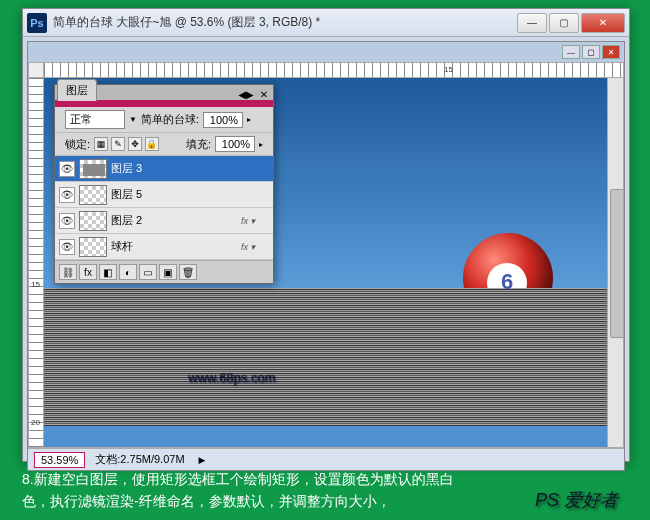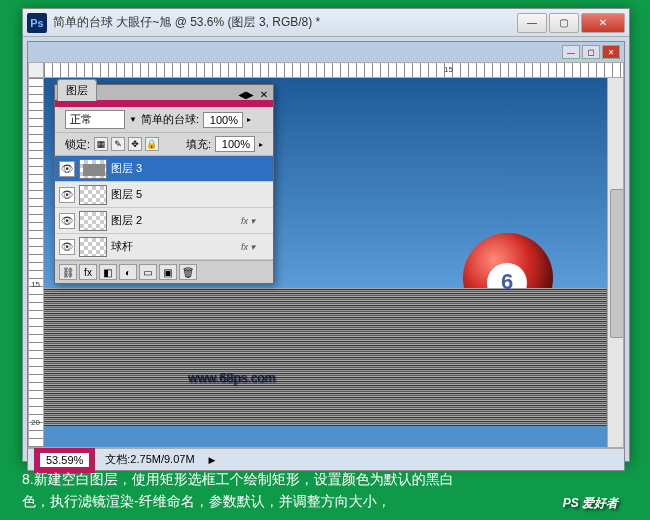--- a/index.html
+++ b/index.html
@@ -28,21 +28,21 @@
 .ball::after{content:"";position:absolute;left:24px;top:30px;width:40px;height:40px;border-radius:50%;background:#fff}
 .ballnum{position:absolute;left:38px;top:36px;font-size:22px;font-weight:bold;color:#445cb0;z-index:2}
 .texture{position:absolute;left:0;top:210px;right:0;height:138px;background:#7a7a7a;overflow:hidden}
 .texture::before{content:"";position:absolute;inset:0;background:repeating-linear-gradient(0deg,rgba(0,0,0,.55) 0 1px,rgba(255,255,255,.35) 1px 2px,rgba(0,0,0,.25) 2px 3px,rgba(180,180,180,.4) 3px 4px);filter:contrast(1.2)}
 .texture::after{content:"";position:absolute;left:-2px;top:-2px;right:-2px;bottom:-2px;border:1px dashed #fff;pointer-events:none}
 .wm{position:absolute;left:144px;top:292px;color:#0f172a;text-shadow:1px 1px 2px #003;font-size:13px;z-index:3}
 .bottom-blue{position:absolute;left:0;top:348px;right:0;height:22px;background:#4f90cf}
 .scrollbars{position:absolute;right:0;top:0;width:16px;bottom:0;background:#e5e5e5;border-left:1px solid #aaa}
 .scrollbars::before{content:"";position:absolute;top:30%;left:2px;width:12px;height:40%;background:#c4c4c4;border:1px solid #999;border-radius:2px}
 .statusbar{height:22px;display:flex;align-items:center;gap:10px;padding:0 6px;font-size:11px;background:#d8e1ee;border-top:1px solid #aaa}
-.statusbar .field{background:#fff;border:6px solid #be185d;padding:1px 6px}
+.statusbar .field{background:#fff;border:1px solid #be185d;padding:1px 6px}
 
 .panel{position:absolute;left:10px;top:6px;width:220px;background:#d7d7d7;border:1px solid #6a6a6a;box-shadow:2px 2px 8px rgba(0,0,0,.4);font-size:11px;z-index:10}
 .panel-tabs{display:flex;background:#b9b9b9;border-bottom:7px solid #be185d;height:22px;align-items:flex-end}
 .panel-tabs .tab{padding:3px 8px;border:1px solid #888;border-bottom:0;background:#d7d7d7;margin-left:2px;border-radius:3px 3px 0 0;position:relative;top:1px}
 .panel-tabs .spacer{flex:1}
 .panel-tabs .x{width:18px;text-align:center;font-size:10px}
 .panel-row{display:flex;align-items:center;gap:4px;padding:3px 10px;border-bottom:1px solid #bbb}
 .sel{border:1px solid #888;background:#fff;padding:1px 4px;min-width:60px}
 .pct{border:1px solid #888;background:#fff;padding:1px 4px;width:40px;text-align:right}
 .lockicons{display:flex;gap:3px}
@@ -53,21 +53,21 @@
 .eye{width:16px;height:16px;border:1px solid #999;background:#fff;display:flex;align-items:center;justify-content:center;font-size:10px;color:#333}
 .layer.sel-row .eye{background:#fff;color:#333}
 .thumb{width:28px;height:20px;border:1px solid #777;background:#fff;position:relative}
 .thumb.chk{background:repeating-conic-gradient(#ccc 0 25%,#fff 0 50%) 0 0/8px 8px}
 .thumb-inner{position:absolute;left:3px;top:4px;width:22px;height:12px;background:#888}
 .lname{flex:1;white-space:nowrap;overflow:hidden}
 .fx{font-size:9px;color:#555;font-style:italic;margin-right:14px}
 .panel-foot{display:flex;gap:2px;padding:3px 4px;background:#cfcfcf;border-top:1px solid #aaa}
 .panel-foot span{width:18px;height:16px;border:1px solid #999;background:#e6e6e6;display:flex;align-items:center;justify-content:center;font-size:10px}
 .caption{position:absolute;left:22px;top:468px;right:22px;font-size:14px;color:#fff;line-height:1.6}
-.logo{position:absolute;right:32px;bottom:8px;font-size:12px;color:#ffffff;text-shadow:2px 2px 3px rgba(0,0,0,.6);font-weight:bold;font-style:italic}
+.logo{position:absolute;right:32px;bottom:8px;font-size:18px;color:#0f172a;text-shadow:2px 2px 3px rgba(0,0,0,.6);font-weight:normal;font-style:italic}
 .ruler-label{position:absolute;font-size:8px;color:#333}
 </style>
 </head>
 <body>
 
 <div class="win">
   <div class="titlebar">
     <div class="ps-badge">Ps</div>
     <div class="title-text">简单的台球   大眼仔~旭 @ 53.6% (图层 3, RGB/8) *</div>
     <div class="winbtns">

